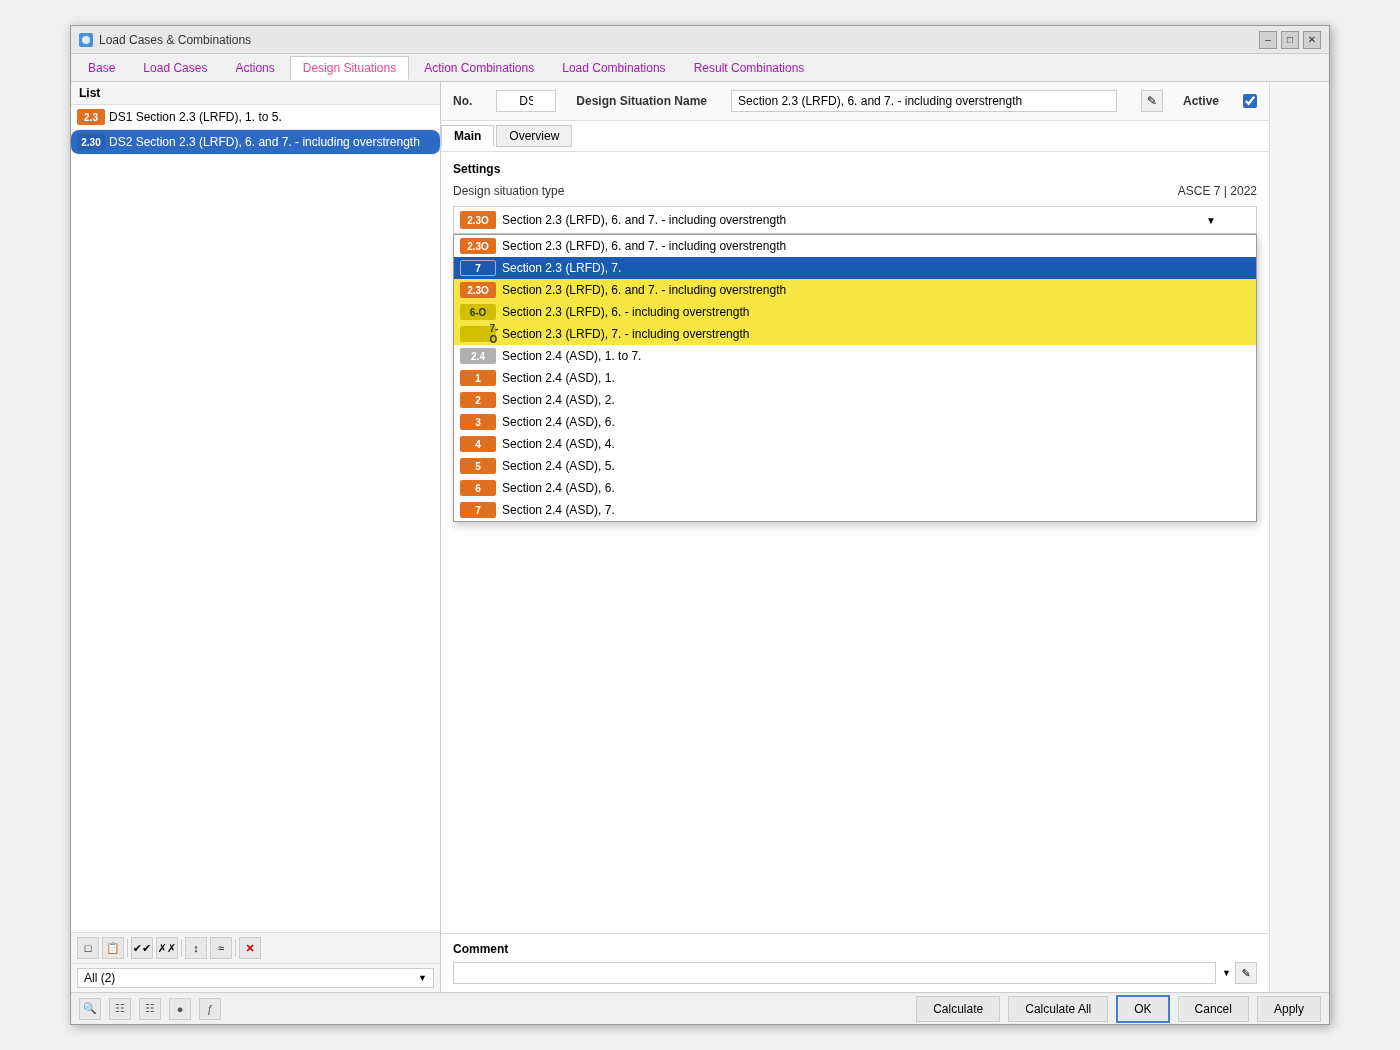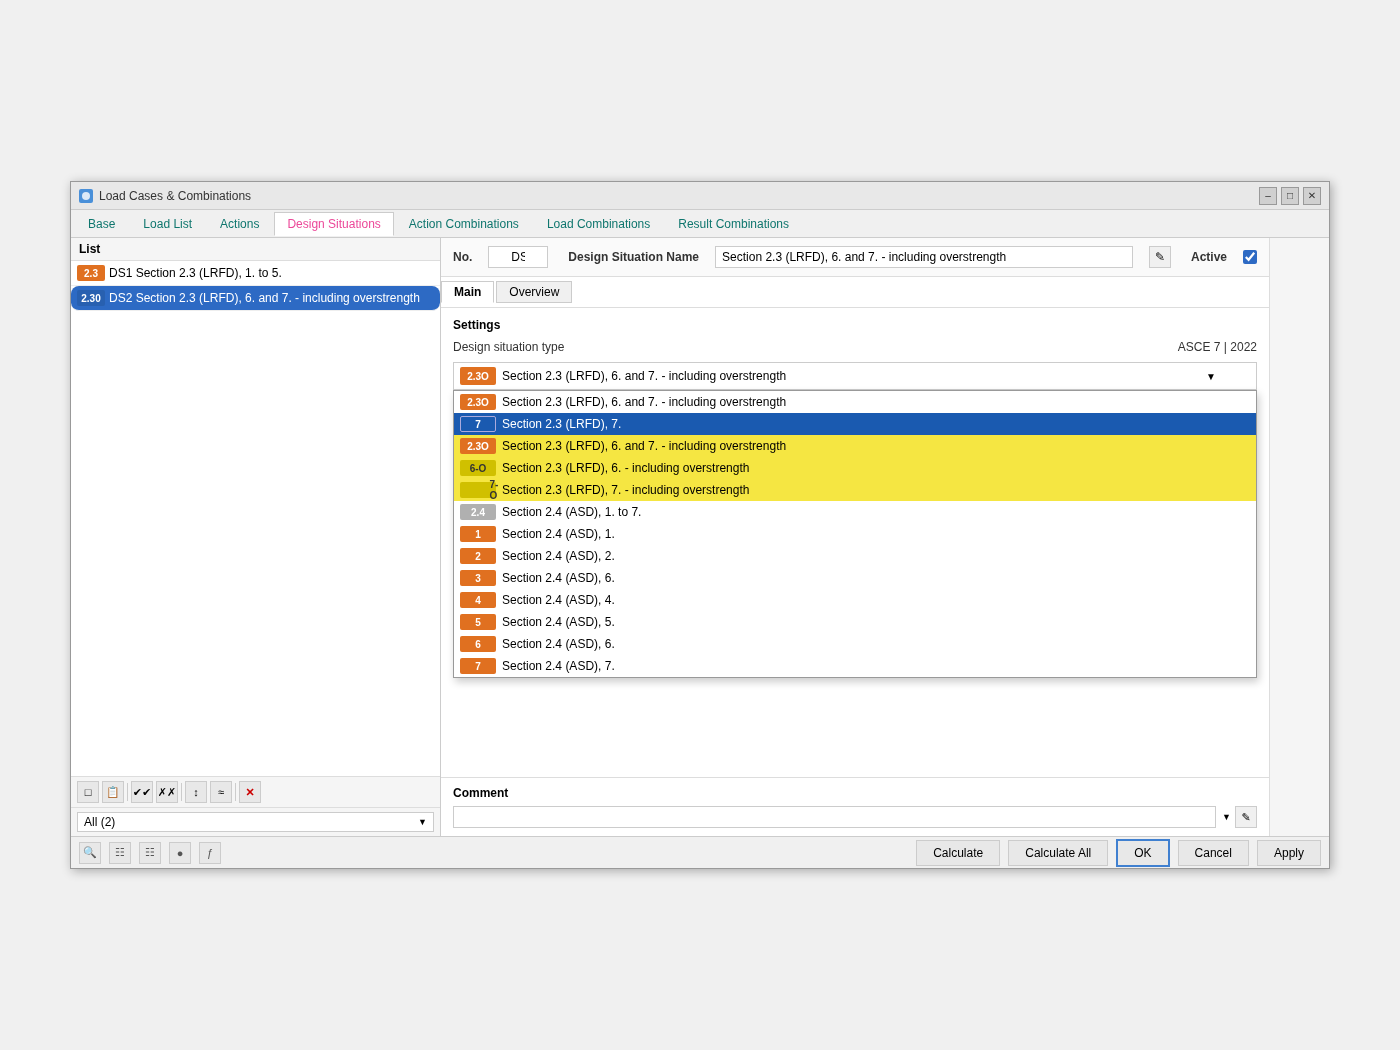--- a/index.html
+++ b/index.html
@@ -1,41 +1,41 @@
 <!DOCTYPE html>
 <html><head>
   <meta charset="utf-8">
   <style>
     * { box-sizing: border-box; margin: 0; padding: 0; font-family: 'Segoe UI', Arial, sans-serif; font-size: 12px; }
     body { background: #f0f0f0; display: flex; justify-content: center; align-items: center; width: 1400px; height: 1050px; overflow: hidden; }
-    .window { width: 1260px; height: 688px; background: #f5f5f5; border: 1px solid #999; box-shadow: 2px 2px 10px rgba(0,0,0,0.3); display: flex; flex-direction: column; }
+    .window { width: 1260px; height: 1000px; background: #f5f5f5; border: 1px solid #999; box-shadow: 2px 2px 10px rgba(0,0,0,0.3); display: flex; flex-direction: column; }
     .title-bar { background: #e8e8e8; border-bottom: 1px solid #ccc; display: flex; align-items: center; padding: 4px 8px; height: 28px; justify-content: space-between; }
     .title-bar-left { display: flex; align-items: center; gap: 6px; }
     .title-icon { width: 14px; height: 14px; background: #4a90d9; border-radius: 2px; display: flex; align-items: center; justify-content: center; }
     .title-text { font-size: 12px; color: #333; }
     .title-controls { display: flex; gap: 4px; }
     .title-btn { width: 18px; height: 18px; background: #d0d0d0; border: 1px solid #999; display: flex; align-items: center; justify-content: center; cursor: pointer; font-size: 10px; color: #333; }
     .tab-bar { background: #f0f0f0; border-bottom: 1px solid #ccc; display: flex; align-items: center; padding: 0 4px; height: 28px; }
-    .tab { padding: 4px 12px; cursor: pointer; border: 1px solid transparent; border-bottom: none; font-size: 12px; color: #0f766e; margin-right: 2px; background: transparent; }
+    .tab { padding: 4px 12px; cursor: pointer; border: 1px solid transparent; border-bottom: none; font-size: 12px; color: #a21caf; margin-right: 2px; background: transparent; }
     .tab.active { background: white; border: 1px solid #ccc; border-bottom: 1px solid white; margin-bottom: -1px; color: #ec4899; z-index: 1; }
     .main-content { display: flex; flex: 1; overflow: hidden; }
     .left-panel { width: 370px; display: flex; flex-direction: column; border-right: 1px solid #ccc; background: white; }
     .list-header { padding: 4px 8px; font-weight: bold; font-size: 12px; background: #f5f5f5; border-bottom: 1px solid #ddd; }
     .list-items { flex: 1; overflow-y: auto; }
     .list-item { display: flex; align-items: center; padding: 4px 6px; cursor: pointer; border-bottom: 1px solid #eee; gap: 4px; }
     .list-item.selected { background: #2d6ac4; color: white; border-radius: 8px; }
     .list-item .badge { width: 28px; height: 16px; border-radius: 2px; display: flex; align-items: center; justify-content: center; font-size: 10px; font-weight: bold; flex-shrink: 0; }
     .badge-orange { background: #e07020; color: white; }
     .badge-blue-dark { background: #2860b0; color: white; }
     .list-toolbar { display: flex; align-items: center; padding: 4px 6px; background: #f5f5f5; border-top: 1px solid #ddd; gap: 3px; }
     .list-toolbar-btn { width: 22px; height: 22px; background: #e8e8e8; border: 1px solid #ccc; cursor: pointer; display: flex; align-items: center; justify-content: center; font-size: 11px; }
     .list-toolbar-btn.red { color: #cc0000; }
     .right-panel { flex: 1; display: flex; flex-direction: column; background: white; overflow: hidden; }
     .form-header { display: flex; align-items: center; padding: 8px 12px; gap: 20px; border-bottom: 1px solid #ddd; background: #fafafa; }
-    .form-field { display: flex; align-items: center; gap: 16px; }
+    .form-field { display: flex; align-items: center; gap: 24px; }
     .form-label { font-weight: bold; font-size: 12px; color: #333; }
     .form-input { border: 1px solid #ccc; padding: 3px 22px; font-size: 12px; width: 60px; background: white; }
     .form-text-input { border: 1px solid #ccc; padding: 3px 6px; font-size: 12px; width: 320px; background: white; }
     .form-edit-btn { width: 22px; height: 22px; border: 1px solid #ccc; background: #f0f0f0; cursor: pointer; display: flex; align-items: center; justify-content: center; }
     .active-checkbox { width: 14px; height: 14px; accent-color: #2d6ac4; }
     .tab-row { display: flex; padding: 4px 0; gap: 2px; border-bottom: 1px solid #ddd; }
     .inner-tab { padding: 3px 12px; cursor: pointer; border: 1px solid #ccc; background: #f0f0f0; font-size: 12px; }
     .inner-tab.active { background: white; border-bottom: 1px solid white; font-weight: bold; }
     .settings-content { padding: 10px 12px; flex: 1; overflow-y: auto; }
     .settings-title { font-weight: bold; margin-bottom: 8px; }
@@ -80,21 +80,21 @@
     </div>
     <div class="title-controls">
       <div class="title-btn minimize-btn">–</div>
       <div class="title-btn restore-btn">□</div>
       <div class="title-btn close">✕</div>
     </div>
   </div>
 
   <div class="tab-bar">
     <div class="tab">Base</div>
-    <div class="tab">Load List</div>
+    <div class="tab">Load Cases</div>
     <div class="tab">Actions</div>
     <div class="tab active">Design Situations</div>
     <div class="tab">Action Combinations</div>
     <div class="tab">Load Combinations</div>
     <div class="tab">Result Combinations</div>
   </div>
 
   <div class="main-content">
 
     <div class="left-panel">

